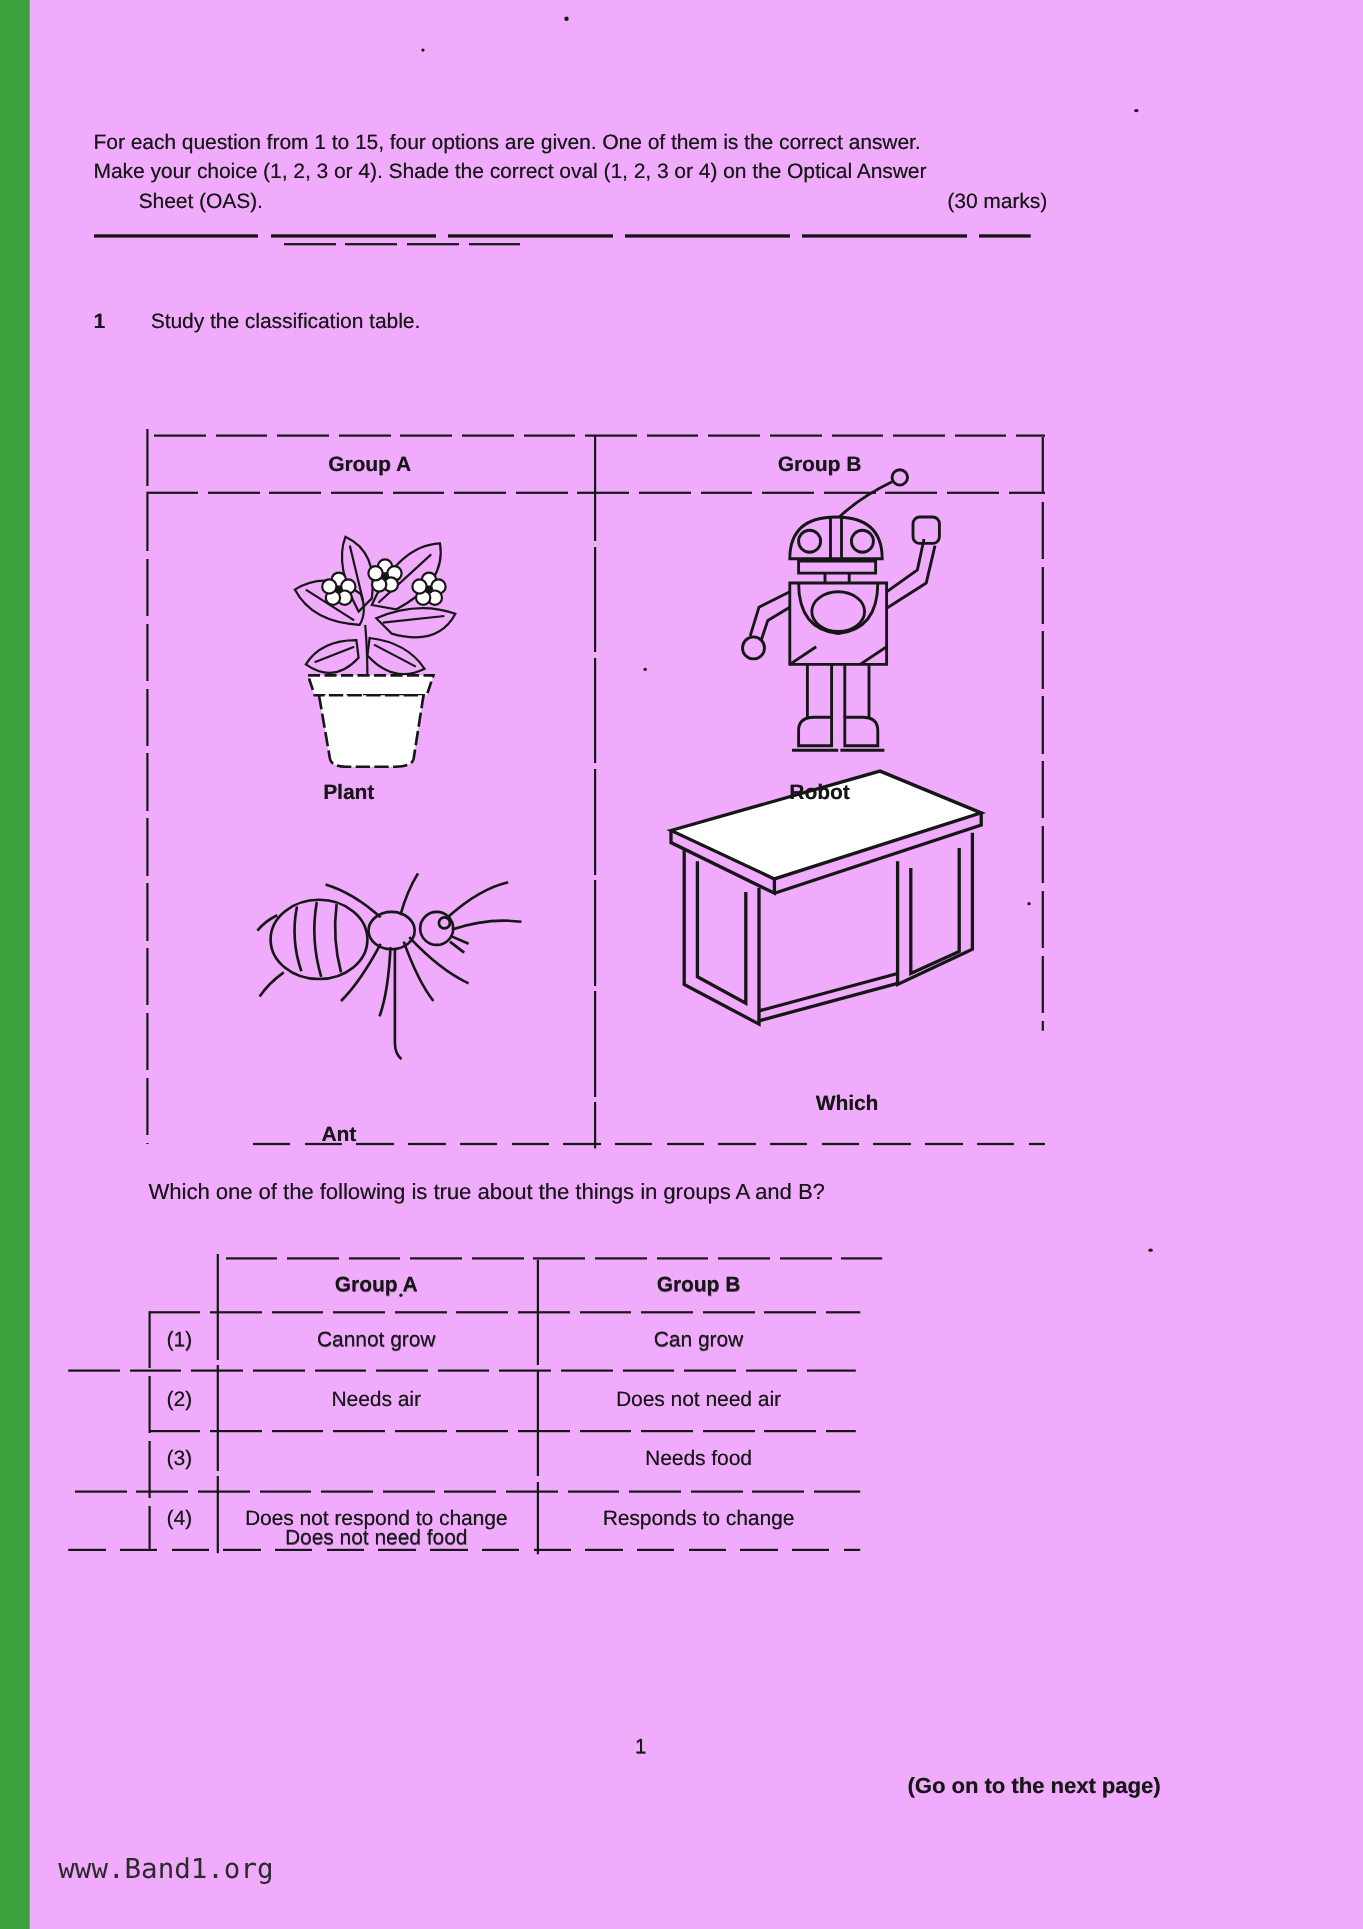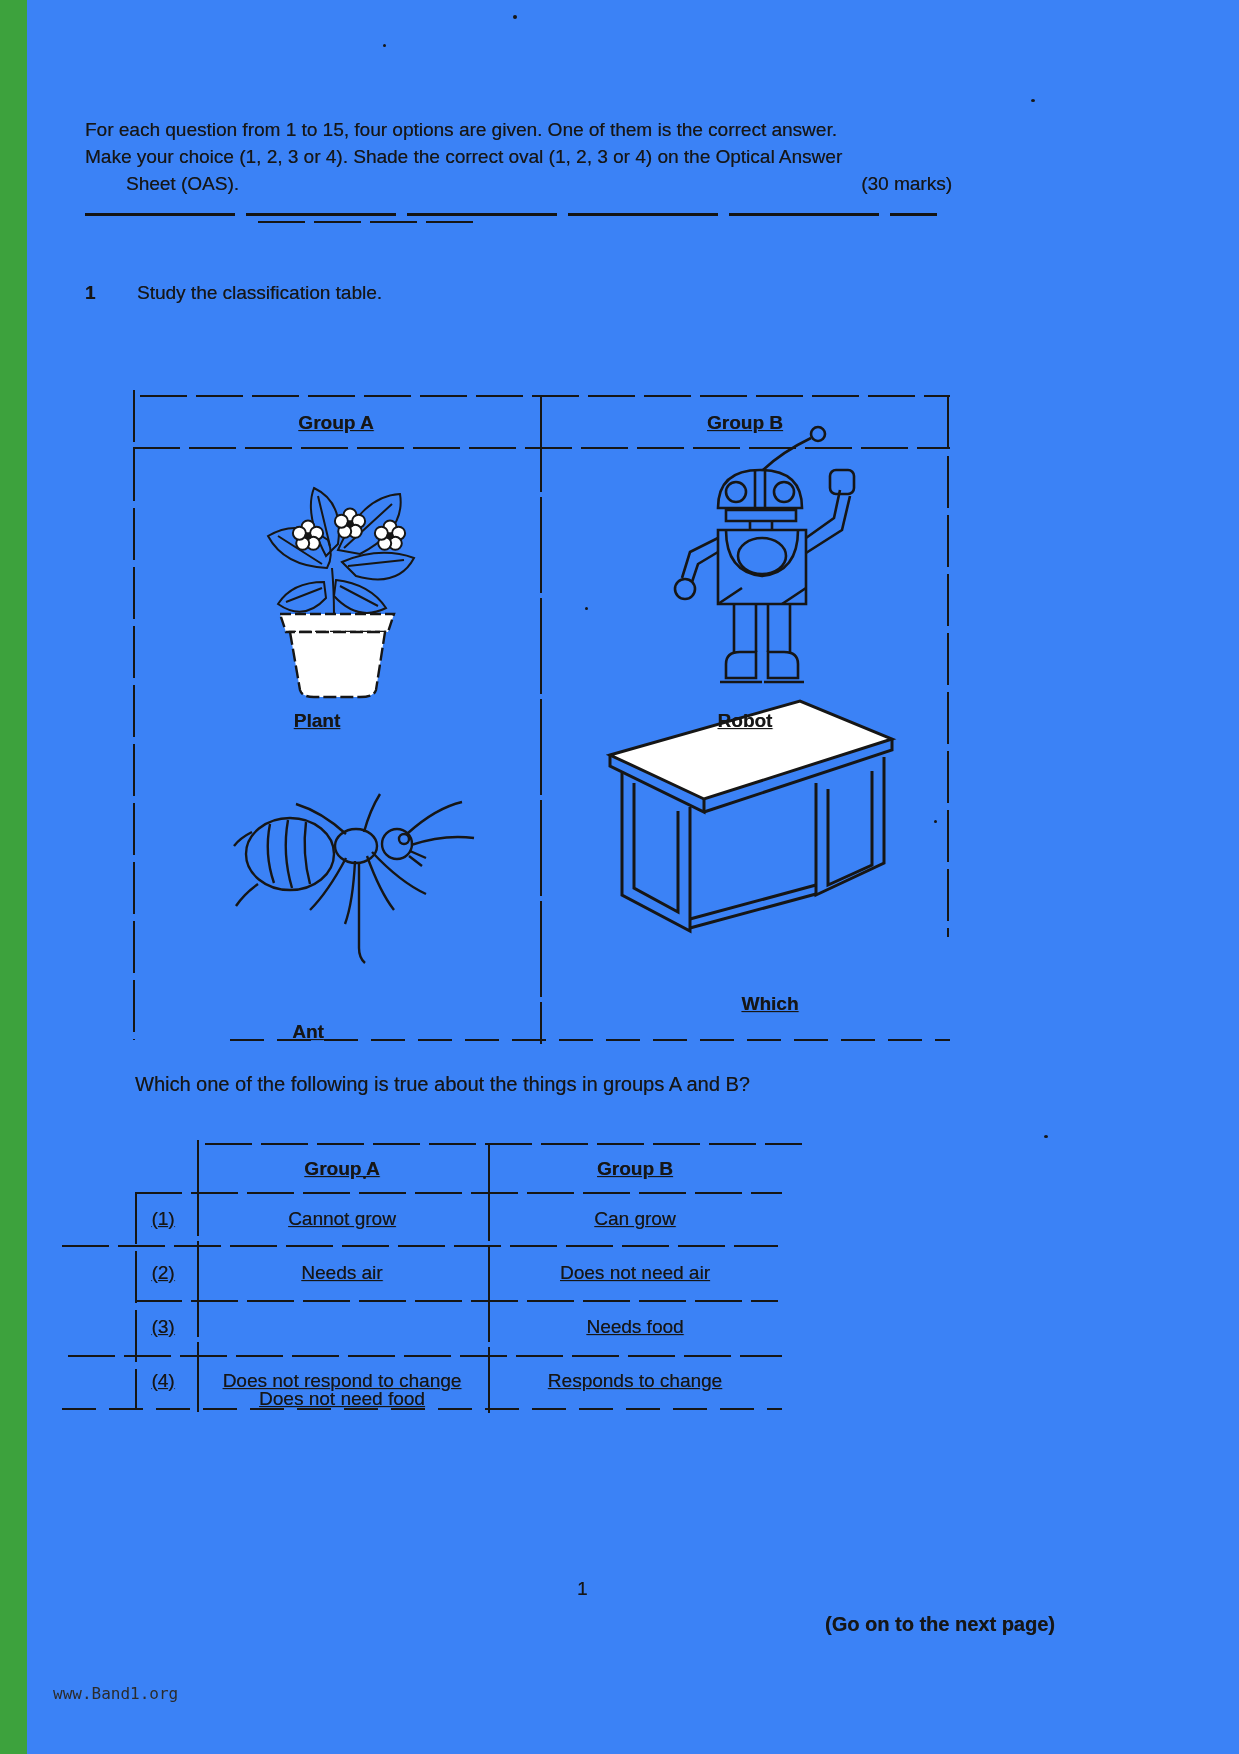--- a/index.html
+++ b/index.html
@@ -1,24 +1,24 @@
 <!DOCTYPE html>
 <html><head>
 <meta charset="utf-8">
 <style>
   html,body{margin:0;padding:0;background:#ffffff;}
-  .page{position:relative;width:1239px;height:1754px;background:#3b82f6;overflow:hidden;
+  .page{position:relative;width:1239px;height:1754px;background:#f0abfc;overflow:hidden;
         font-family:"Liberation Sans",sans-serif;color:#161616;}
   .t{position:absolute;white-space:nowrap;font-size:19px;line-height:1.2;color:#161616;
      text-shadow:0.25px 0.25px 0.5px rgba(25,25,25,0.65);}
   .b{font-weight:bold;}
   .i{}
-  .c{transform:translateX(-50%);text-decoration:underline;}
+  .c{transform:translateX(-50%);}
   .r{transform:translateX(-100%);}
-  .mono{font-family:"DejaVu Sans Mono",monospace;font-size:16px;color:#2b2b2b;text-shadow:none;}
+  .mono{font-family:"DejaVu Sans Mono",monospace;font-size:25px;color:#2b2b2b;text-shadow:none;}
   
   .hl{position:absolute;height:2px;
       background:repeating-linear-gradient(90deg,#161616 0 47px,rgba(0,0,0,0) 47px 56px);}
   .hl.thick{height:3px;
       background:repeating-linear-gradient(90deg,#141414 0 150px,rgba(0,0,0,0) 150px 161px);}
   .hl.sparse{background:repeating-linear-gradient(90deg,#161616 0 34px,rgba(0,0,0,0) 34px 47px);}
   .vl{position:absolute;width:2px;
       background:repeating-linear-gradient(180deg,#161616 0 52px,rgba(0,0,0,0) 52px 59px);}
   .vl.long{background:repeating-linear-gradient(180deg,#161616 0 96px,rgba(0,0,0,0) 96px 101px);}
   .sp{position:absolute;width:4px;height:4px;background:#161616;border-radius:50%;}

